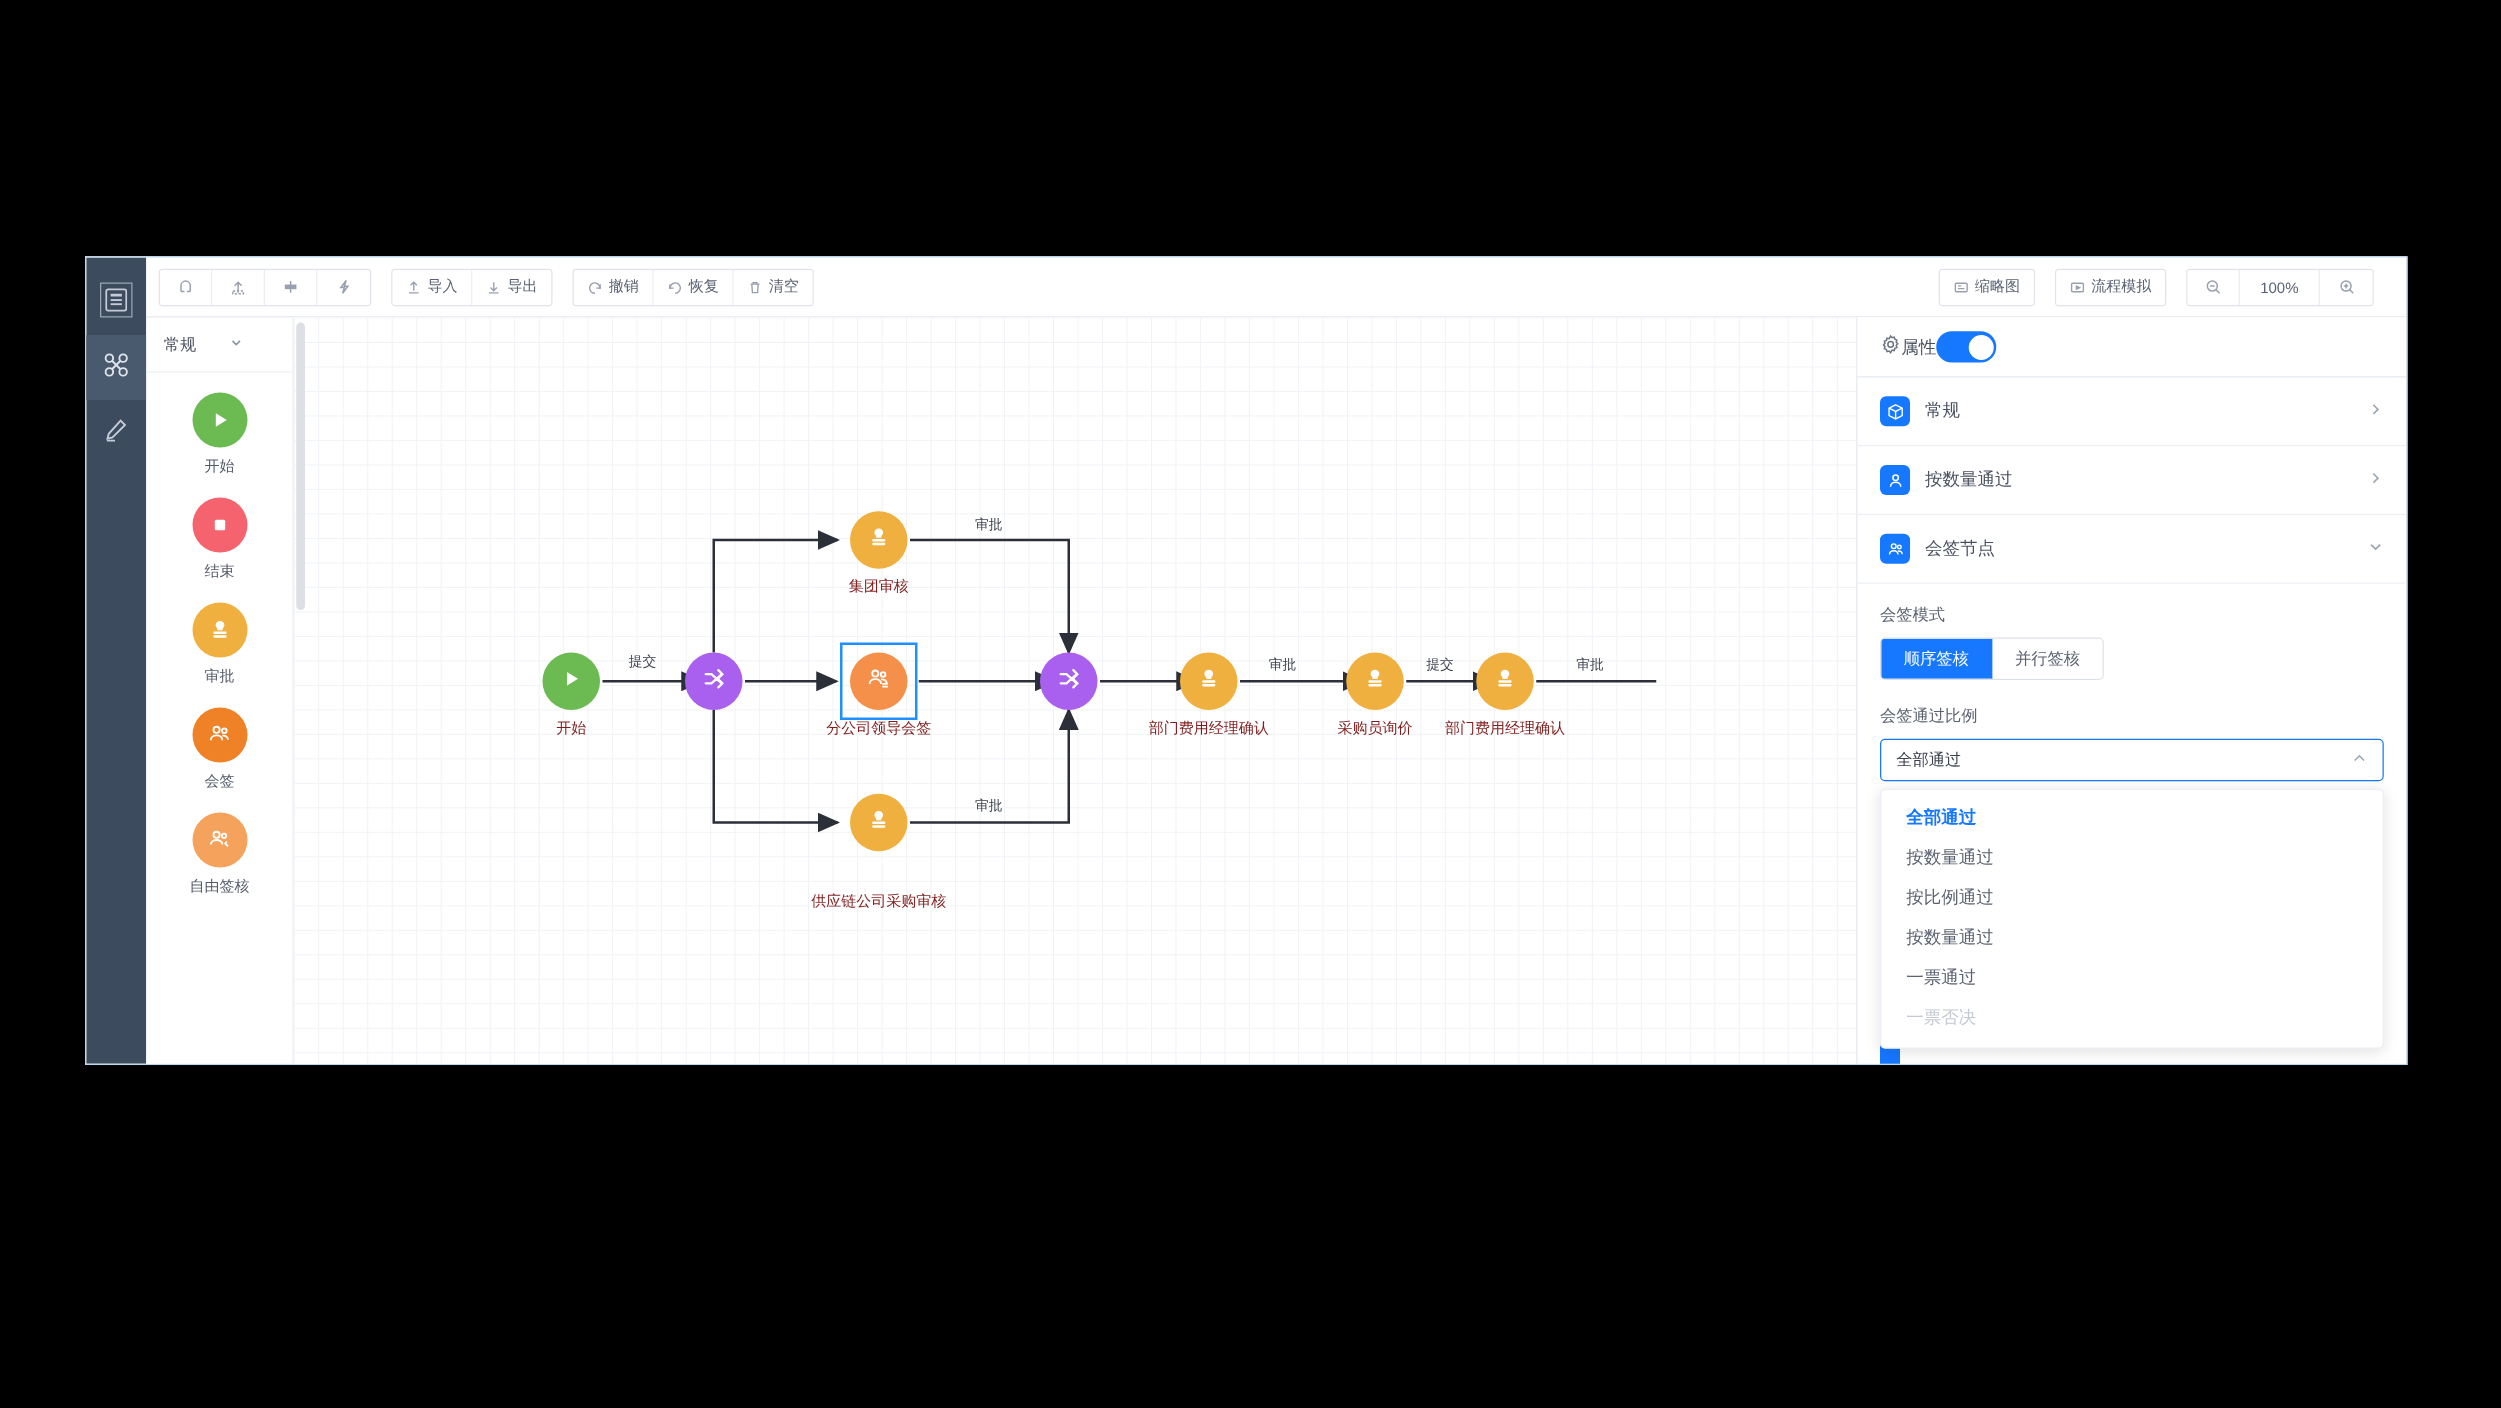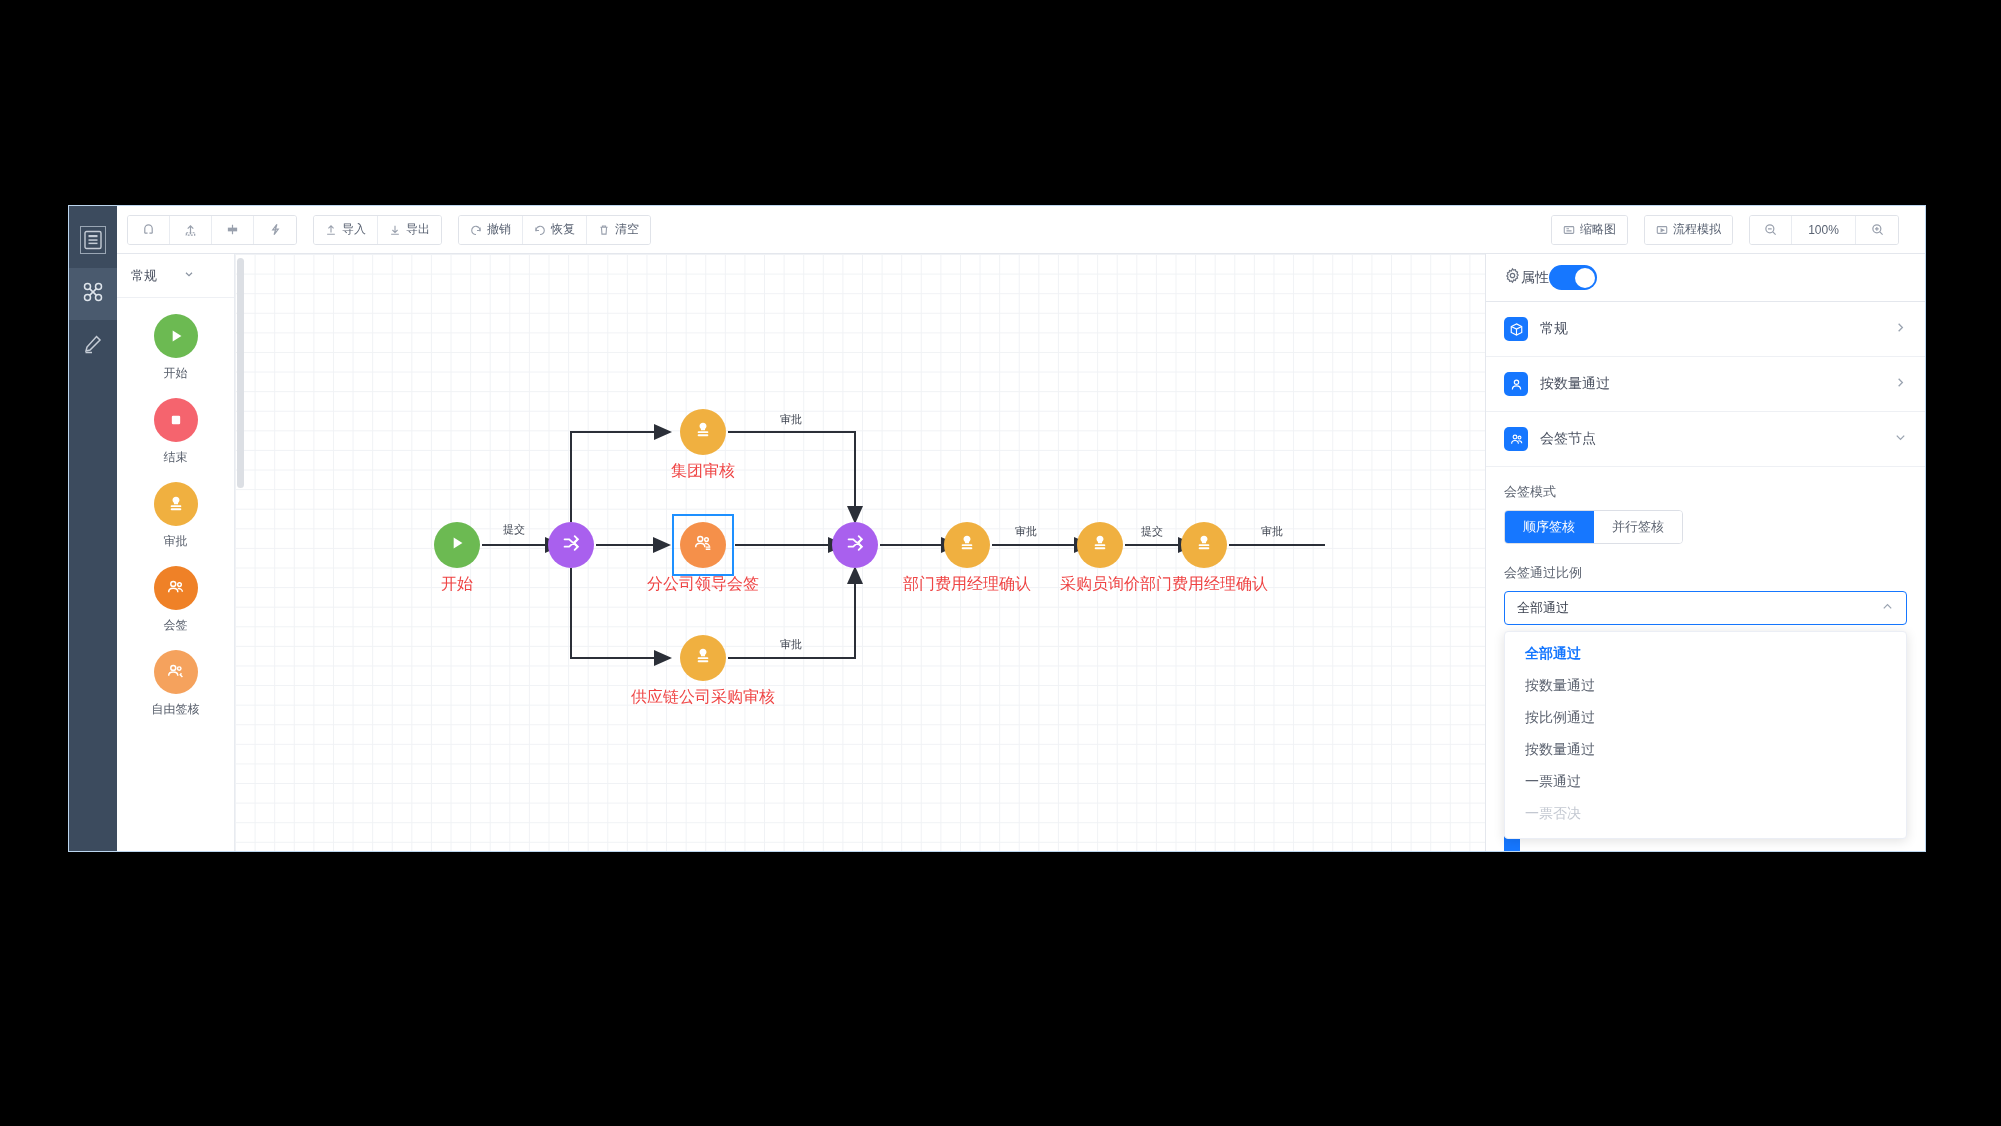--- a/index.html
+++ b/index.html
@@ -128,21 +128,21 @@
     width: 7px; height: 230px;
     background: #dcdfe4; border-radius: 4px;
     cursor: pointer;
   }
 
   svg#flow { position: absolute; left: 0; top: 0; width: 100%; height: 100%; }
 
   .node-label {
     position: absolute;
     transform: translateX(-50%);
-    font-size: 16px; color: #ef4444;
+    font-size: 12px; color: #7f1d1d;
     white-space: nowrap;
   }
   .flow-node {
     position: absolute;
     width: 46px; height: 46px; border-radius: 50%;
     display: flex; align-items: center; justify-content: center;
     color: #fff;
     transform: translate(-50%, -50%);
     cursor: pointer;
   }
@@ -574,21 +574,21 @@
 
         <div class="flow-node" style="left:468px; top:404px; background:#f0b040">
           <span>
             <svg width="22" height="22" viewBox="0 0 24 24" fill="#fff">
               <path d="M12 4.2c-2.3 0-3.8 1.6-3.8 3.5 0 1.5 1 2.3 1.4 3 .3.5.2 1.1.2 1.5H14.2c0-.4-.1-1 .2-1.5.4-.7 1.4-1.5 1.4-3 0-1.9-1.5-3.5-3.8-3.5z"></path>
               <rect x="6.2" y="13.3" width="11.6" height="2.1" rx="1"></rect>
               <rect x="6.2" y="16.6" width="11.6" height="2.1" rx="1"></rect>
             </svg>
           </span>
         </div>
-        <div class="node-label" style="left:468px; top:433px">供应链公司采购审核</div>
+        <div class="node-label" style="left:468px; top:459px">供应链公司采购审核</div>
 
         <div class="flow-node" style="left:620px; top:291px; background:#a960ee">
           <span>
             <svg width="22" height="22" viewBox="0 0 24 24" fill="none" stroke="#fff" stroke-width="2" stroke-linecap="round">
               <path d="M5 8 h5 l9 8 M5 16 h5 l9 -8"></path>
               <path d="M16 4.5 L19.5 8 L16 11.5"></path>
                 <path d="M16 12.5 L19.5 16 L16 19.5"></path>
             </svg>
           </span>
         </div>

